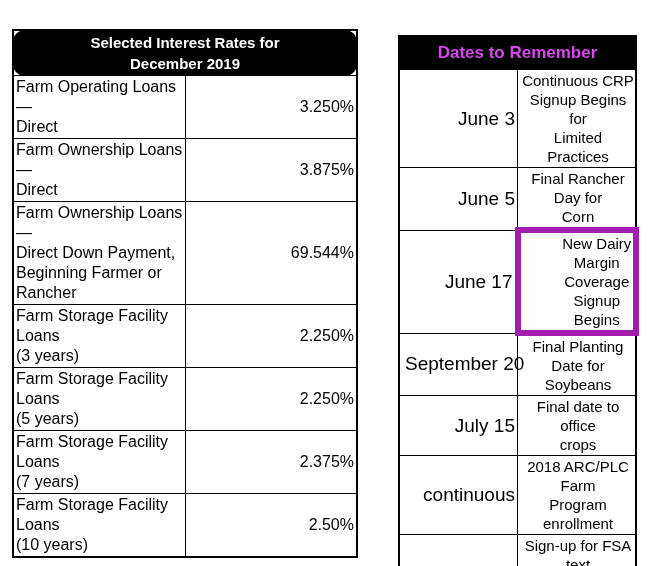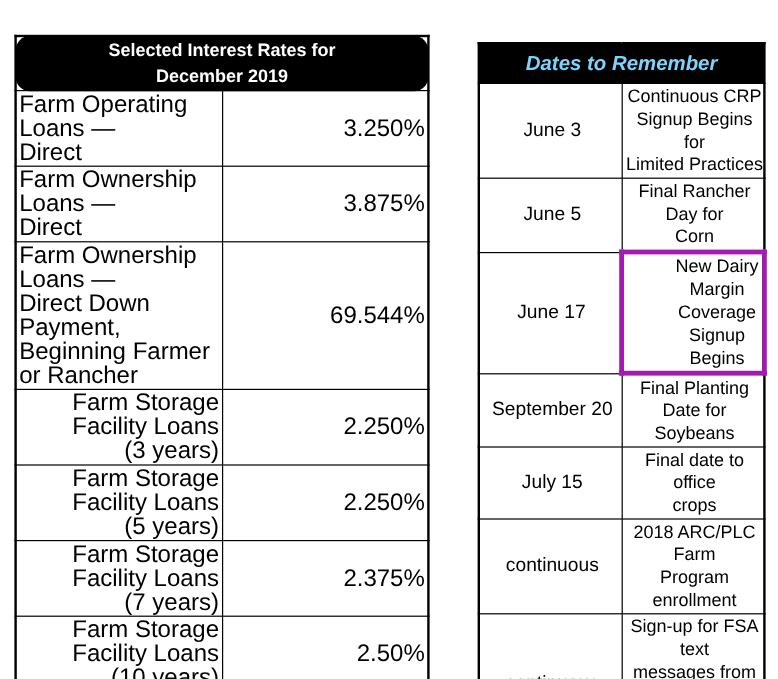--- a/index.html
+++ b/index.html
@@ -38,74 +38,73 @@
     background: #000000;
     color: #ffffff;
     font-size: 15px;
     line-height: 21px;
     font-weight: bold;
     text-align: center;
     padding: 1px 0;
     border-radius: 12px;
   }
   .itbl td {
-    font-size: 20px;
+    font-size: 16px;
     line-height: 20px;
     vertical-align: middle;
     white-space: pre-line;
     padding: 1px 2px;
   }
   .itbl td.label {
     width: 252px;
     text-align: left;
   }
   .itbl td.label.center {
-    text-align: right;
+    text-align: left;
     margin-top: 20px;
   }
   .itbl td.rate {
     width: 86px;
     text-align: right;
     white-space: nowrap;
   }
 
   
   .dtbl {
     left: 398px;
     top: 35px;
     width: 241px;
   }
   .dtbl th {
     background: #000000;
-    color: #7dd3fc;
+    color: #d946ef;
     font-size: 17px;
     font-weight: bold;
     text-align: center;
     height: 32px;
     padding: 0;
-    font-style: italic;
   }
   .dtbl td.date {
     width: 82px;
-    font-size: 16px;
+    font-size: 19px;
     vertical-align: middle;
-    text-align: center;
+    text-align: right;
     padding: 1px 2px 1px 5px;
     white-space: pre;
   }
   .dtbl td.event {
     font-size: 15px;
     line-height: 19px;
     vertical-align: middle;
     text-align: center;
     white-space: pre-line;
     padding: 1px 0 1px 3px;
   }
   .dtbl td.event.thick {
-    border: 4px solid #a21caf;
+    border: 6px solid #a21caf;
     padding-left: 40px;
   }
 </style>
 </head>
 <body>
 
 <table class="itbl">
   <thead>
     <tr style="height:44px">
       <th colspan="2">

